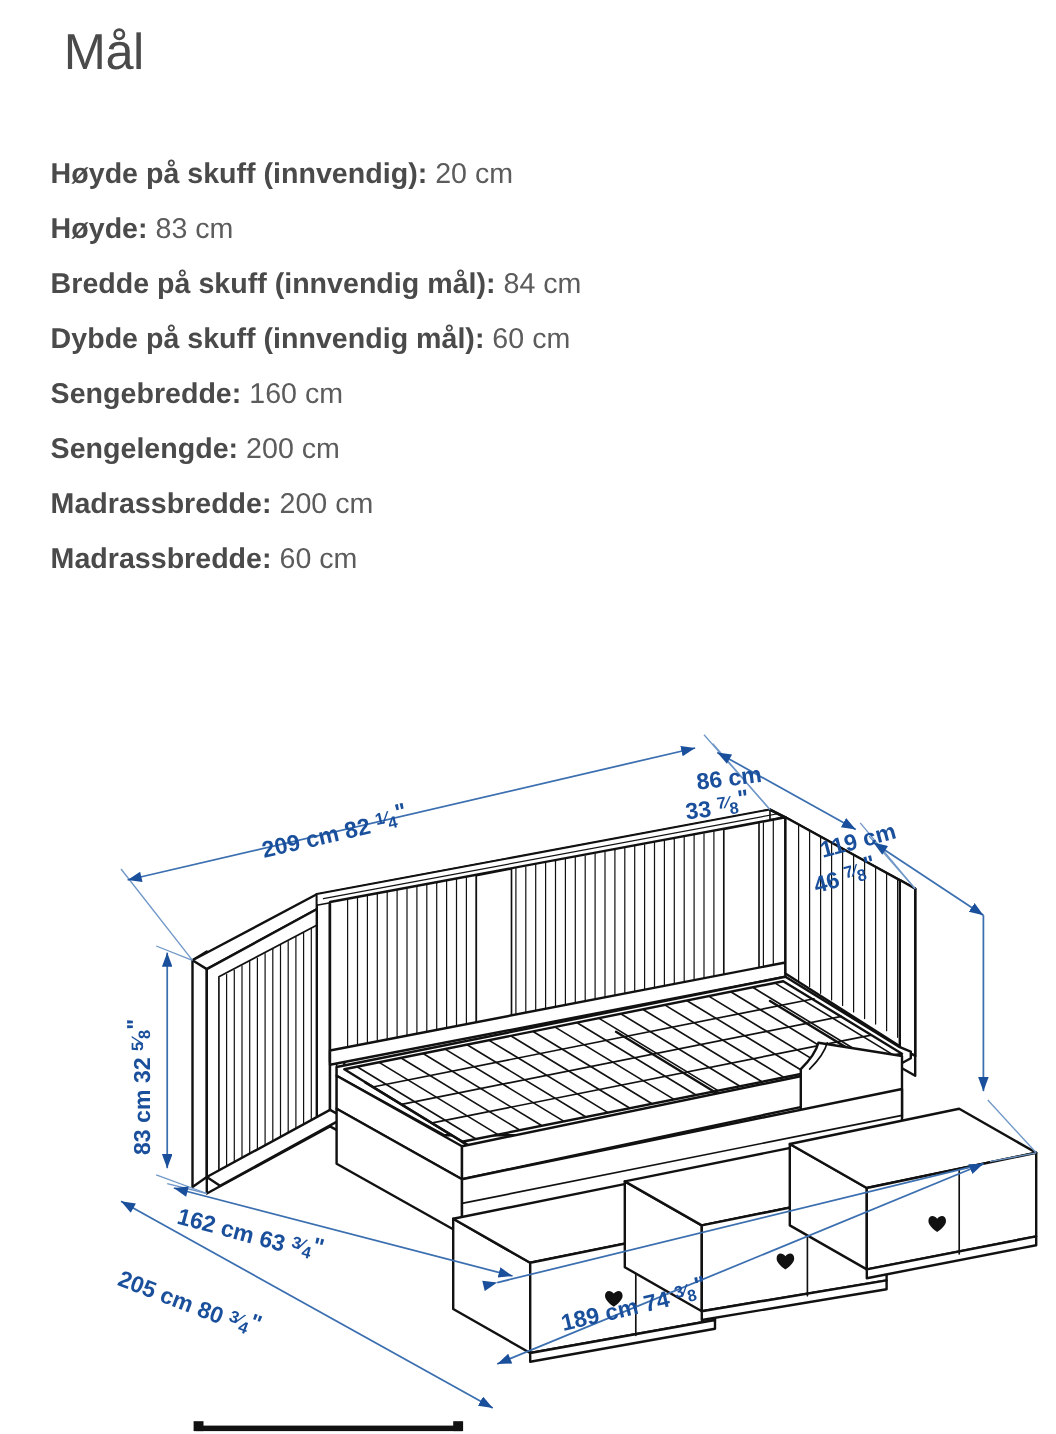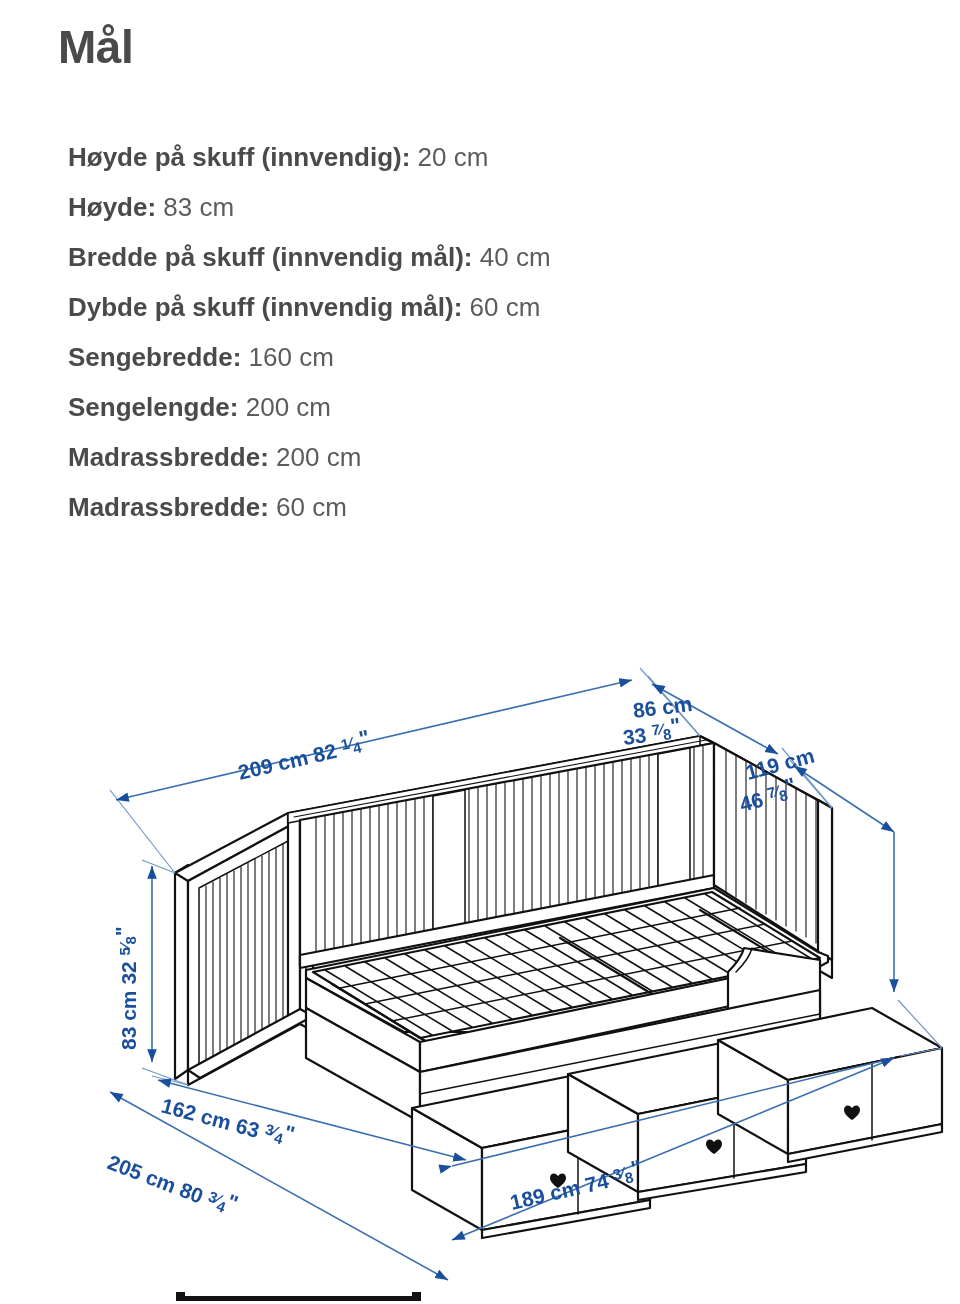--- a/index.html
+++ b/index.html
@@ -17,30 +17,30 @@
     font-family: "Liberation Sans", "DejaVu Sans", sans-serif;
     -webkit-font-smoothing: antialiased;
   }
 
   
   #page-title {
     position: absolute;
     left: 58px;
     top: 22px;
     font-size: 46px;
-    font-weight: bold;
+    font-weight: normal;
     color: #4a4a4a;
     letter-spacing: -0.5px;
     line-height: 1.1;
   }
 
   
   #spec-list {
     position: absolute;
-    left: 68px;
+    left: 46px;
     top: 132px;
     width: 840px;
   }
   .spec-row {
     font-size: 26px;
     line-height: 50px;
     height: 50px;
     color: #555555;
     white-space: nowrap;
   }
@@ -108,21 +108,21 @@
   <div class="spec-row">
     <span class="spec-label">Høyde på skuff (innvendig):</span>
     <span class="spec-value">20 cm</span>
   </div>
   <div class="spec-row">
     <span class="spec-label">Høyde:</span>
     <span class="spec-value">83 cm</span>
   </div>
   <div class="spec-row">
     <span class="spec-label">Bredde på skuff (innvendig mål):</span>
-    <span class="spec-value">40 cm</span>
+    <span class="spec-value">84 cm</span>
   </div>
   <div class="spec-row">
     <span class="spec-label">Dybde på skuff (innvendig mål):</span>
     <span class="spec-value">60 cm</span>
   </div>
   <div class="spec-row">
     <span class="spec-label">Sengebredde:</span>
     <span class="spec-value">160 cm</span>
   </div>
   <div class="spec-row">

